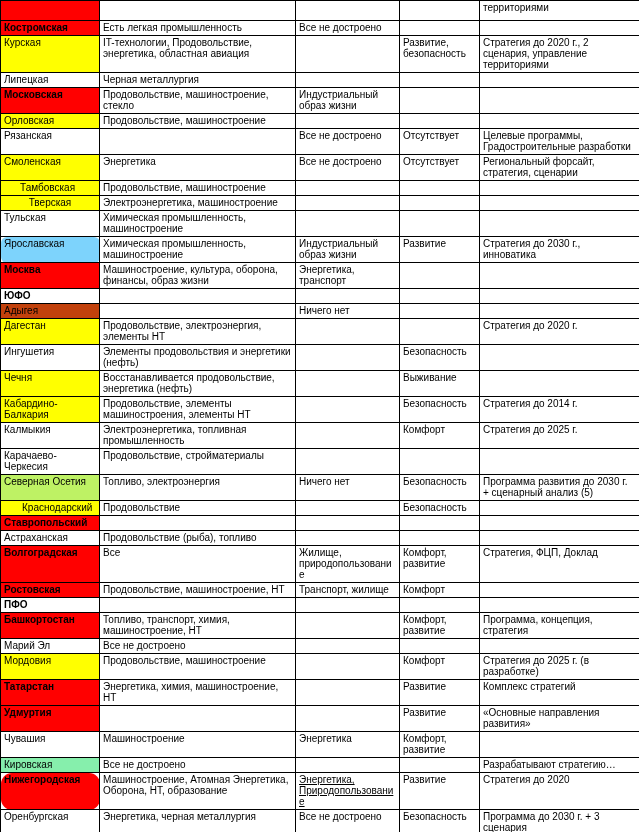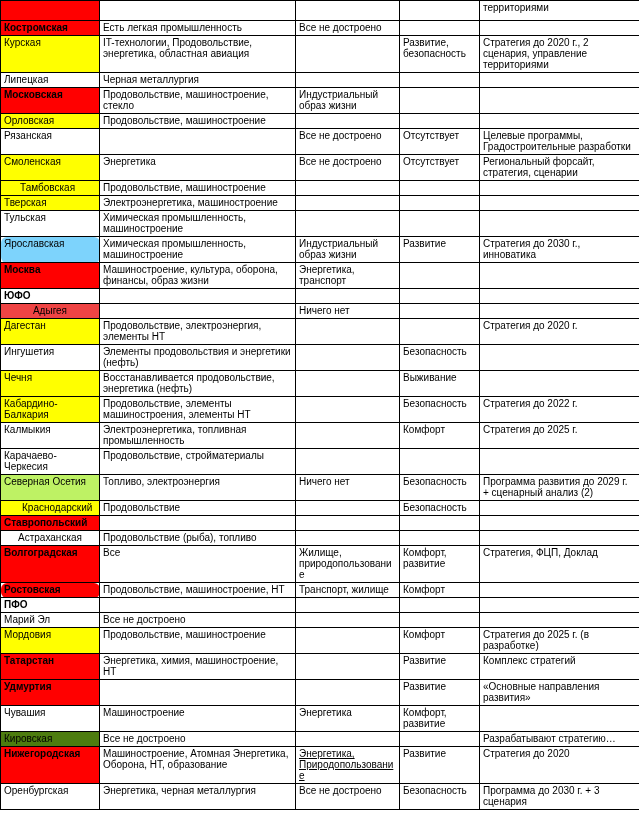--- a/index.html
+++ b/index.html
@@ -102,21 +102,21 @@
           <td>Региональный форсайт, стратегия, сценарии</td>
         </tr>
         <tr>
           <td style="background-color: rgb(255, 255, 0); padding-left: 19px;">Тамбовская</td>
           <td>Продовольствие, машиностроение</td>
           <td></td>
           <td></td>
           <td></td>
         </tr>
         <tr>
-          <td style="background-color: rgb(255, 255, 0);">Тверская</td>
+          <td style="background-color: rgb(255, 255, 0); text-align: center;">Тверская</td>
           <td>Электроэнергетика, машиностроение</td>
           <td></td>
           <td></td>
           <td></td>
         </tr>
         <tr>
           <td style="background-color: rgb(255, 255, 255);">Тульская</td>
           <td>Химическая промышленность, машиностроение</td>
           <td></td>
           <td></td>
@@ -137,21 +137,21 @@
           <td></td>
         </tr>
         <tr>
           <td class="bold" style="background-color: rgb(255, 255, 255); border-radius: 7px;">ЮФО</td>
           <td></td>
           <td></td>
           <td></td>
           <td></td>
         </tr>
         <tr>
-          <td style="background-color: #ef4444; text-align: center;">Адыгея</td>
+          <td style="background-color: #c2410c;">Адыгея</td>
           <td></td>
           <td>Ничего нет</td>
           <td></td>
           <td></td>
         </tr>
         <tr>
           <td style="background-color: rgb(255, 255, 0);">Дагестан</td>
           <td>Продовольствие, электроэнергия, элементы НТ</td>
           <td></td>
           <td></td>
@@ -169,84 +169,91 @@
           <td>Восстанавливается продовольствие, энергетика (нефть)</td>
           <td></td>
           <td>Выживание</td>
           <td></td>
         </tr>
         <tr>
           <td style="background-color: rgb(255, 255, 0);">Кабардино-Балкария</td>
           <td>Продовольствие, элементы машиностроения, элементы НТ</td>
           <td></td>
           <td>Безопасность</td>
-          <td>Стратегия до 2022 г.</td>
+          <td>Стратегия до 2014 г.</td>
         </tr>
         <tr>
           <td style="background-color: rgb(255, 255, 255);">Калмыкия</td>
           <td>Электроэнергетика, топливная промышленность</td>
           <td></td>
           <td>Комфорт</td>
           <td>Стратегия до 2025 г.</td>
         </tr>
         <tr>
           <td style="background-color: rgb(255, 255, 255);">Карачаево-Черкесия</td>
           <td>Продовольствие, стройматериалы</td>
           <td></td>
           <td></td>
           <td></td>
         </tr>
         <tr>
           <td style="background-color: #bef264;">Северная Осетия</td>
           <td>Топливо, электроэнергия</td>
           <td>Ничего нет</td>
           <td>Безопасность</td>
-          <td>Программа развития до 2029 г. + сценарный анализ (2)</td>
+          <td>Программа развития до 2030 г. + сценарный анализ (5)</td>
         </tr>
         <tr>
           <td style="background-color: rgb(255, 255, 0); padding-left: 21px;">Краснодарский</td>
           <td>Продовольствие</td>
           <td></td>
           <td>Безопасность</td>
           <td></td>
         </tr>
         <tr>
           <td class="bold" style="background-color: rgb(255, 0, 0);">Ставропольский</td>
           <td></td>
           <td></td>
           <td></td>
           <td></td>
         </tr>
         <tr>
-          <td style="background-color: rgb(255, 255, 255); text-align: center;">Астраханская</td>
+          <td style="background-color: rgb(255, 255, 255);">Астраханская</td>
           <td>Продовольствие (рыба), топливо</td>
           <td></td>
           <td></td>
           <td></td>
         </tr>
         <tr>
           <td class="bold" style="background-color: rgb(255, 0, 0);">Волгоградская</td>
           <td>Все</td>
           <td>Жилище, природопользование</td>
           <td>Комфорт, развитие</td>
           <td>Стратегия, ФЦП, Доклад</td>
         </tr>
         <tr>
-          <td class="bold" style="background-color: rgb(255, 0, 0); border-radius: 6px;">Ростовская</td>
+          <td class="bold" style="background-color: rgb(255, 0, 0);">Ростовская</td>
           <td>Продовольствие, машиностроение, НТ</td>
           <td>Транспорт, жилище</td>
           <td>Комфорт</td>
           <td></td>
         </tr>
         <tr>
           <td class="bold" style="background-color: rgb(255, 255, 255);">ПФО</td>
           <td></td>
           <td></td>
           <td></td>
           <td></td>
+        </tr>
+        <tr>
+          <td class="bold" style="background-color: rgb(255, 0, 0);">Башкортостан</td>
+          <td>Топливо, транспорт, химия, машиностроение, НТ</td>
+          <td></td>
+          <td>Комфорт, развитие</td>
+          <td>Программа, концепция, стратегия</td>
         </tr>
         <tr>
           <td style="background-color: rgb(255, 255, 255);">Марий Эл</td>
           <td>Все не достроено</td>
           <td></td>
           <td></td>
           <td></td>
         </tr>
         <tr>
           <td style="background-color: rgb(255, 255, 0);">Мордовия</td>
@@ -270,28 +277,28 @@
           <td>«Основные направления развития»</td>
         </tr>
         <tr>
           <td style="background-color: rgb(255, 255, 255);">Чувашия</td>
           <td>Машиностроение</td>
           <td>Энергетика</td>
           <td>Комфорт, развитие</td>
           <td></td>
         </tr>
         <tr>
-          <td style="background-color: #4d7c0f;">Кировская</td>
+          <td style="background-color: #86efac;">Кировская</td>
           <td>Все не достроено</td>
           <td></td>
           <td></td>
           <td>Разрабатывают стратегию…</td>
         </tr>
         <tr>
-          <td class="bold" style="background-color: rgb(255, 0, 0);">Нижегородская</td>
+          <td class="bold" style="background-color: rgb(255, 0, 0); border-radius: 11px;">Нижегородская</td>
           <td>Машиностроение, Атомная Энергетика, Оборона, НТ, образование</td>
           <td class="u">Энергетика, Природопользование</td>
           <td>Развитие</td>
           <td>Стратегия до 2020</td>
         </tr>
         <tr>
           <td style="background-color: rgb(255, 255, 255);">Оренбургская</td>
           <td>Энергетика, черная металлургия</td>
           <td>Все не достроено</td>
           <td>Безопасность</td>

